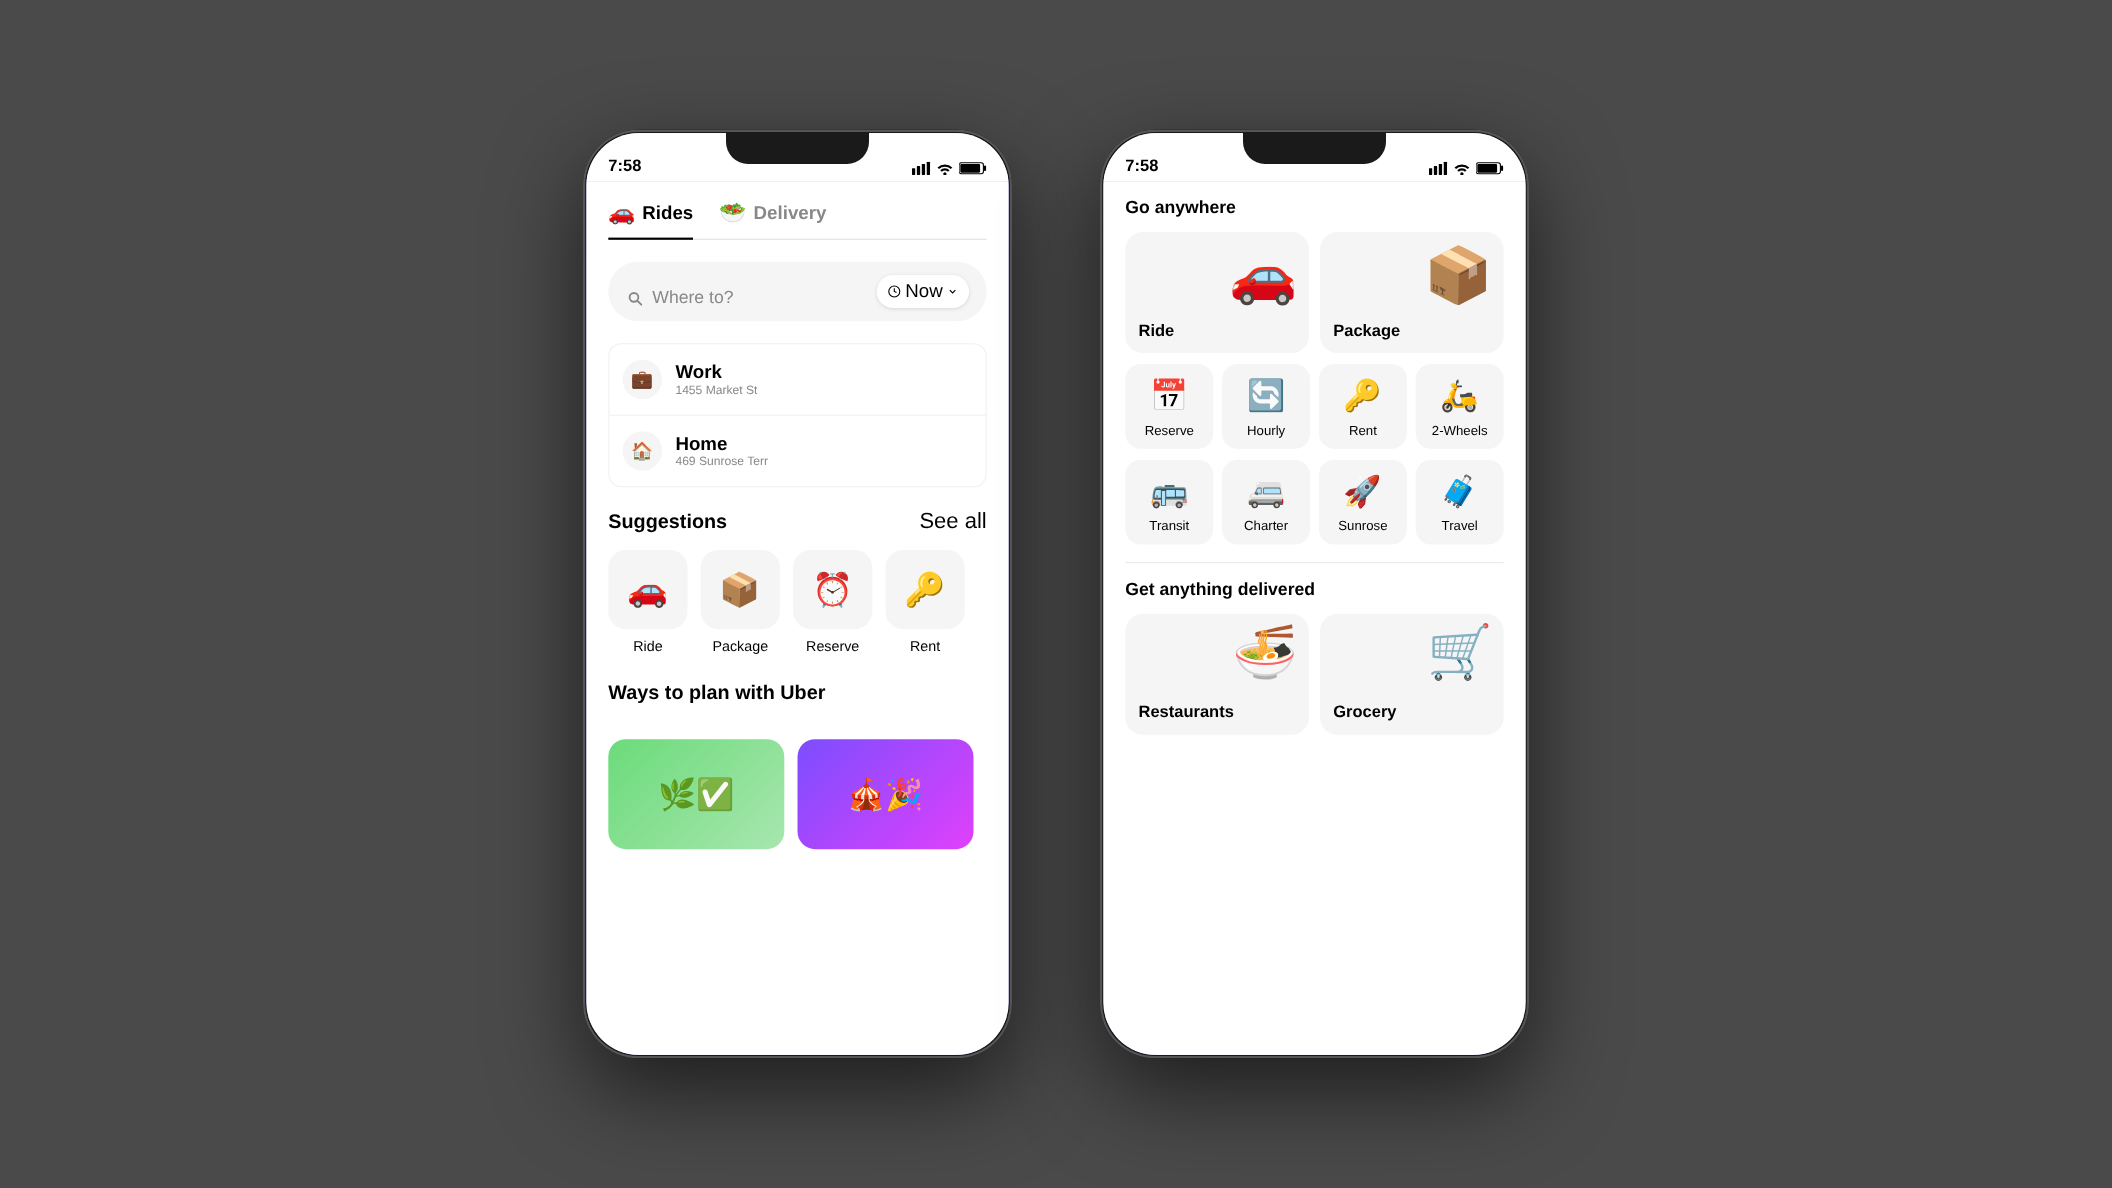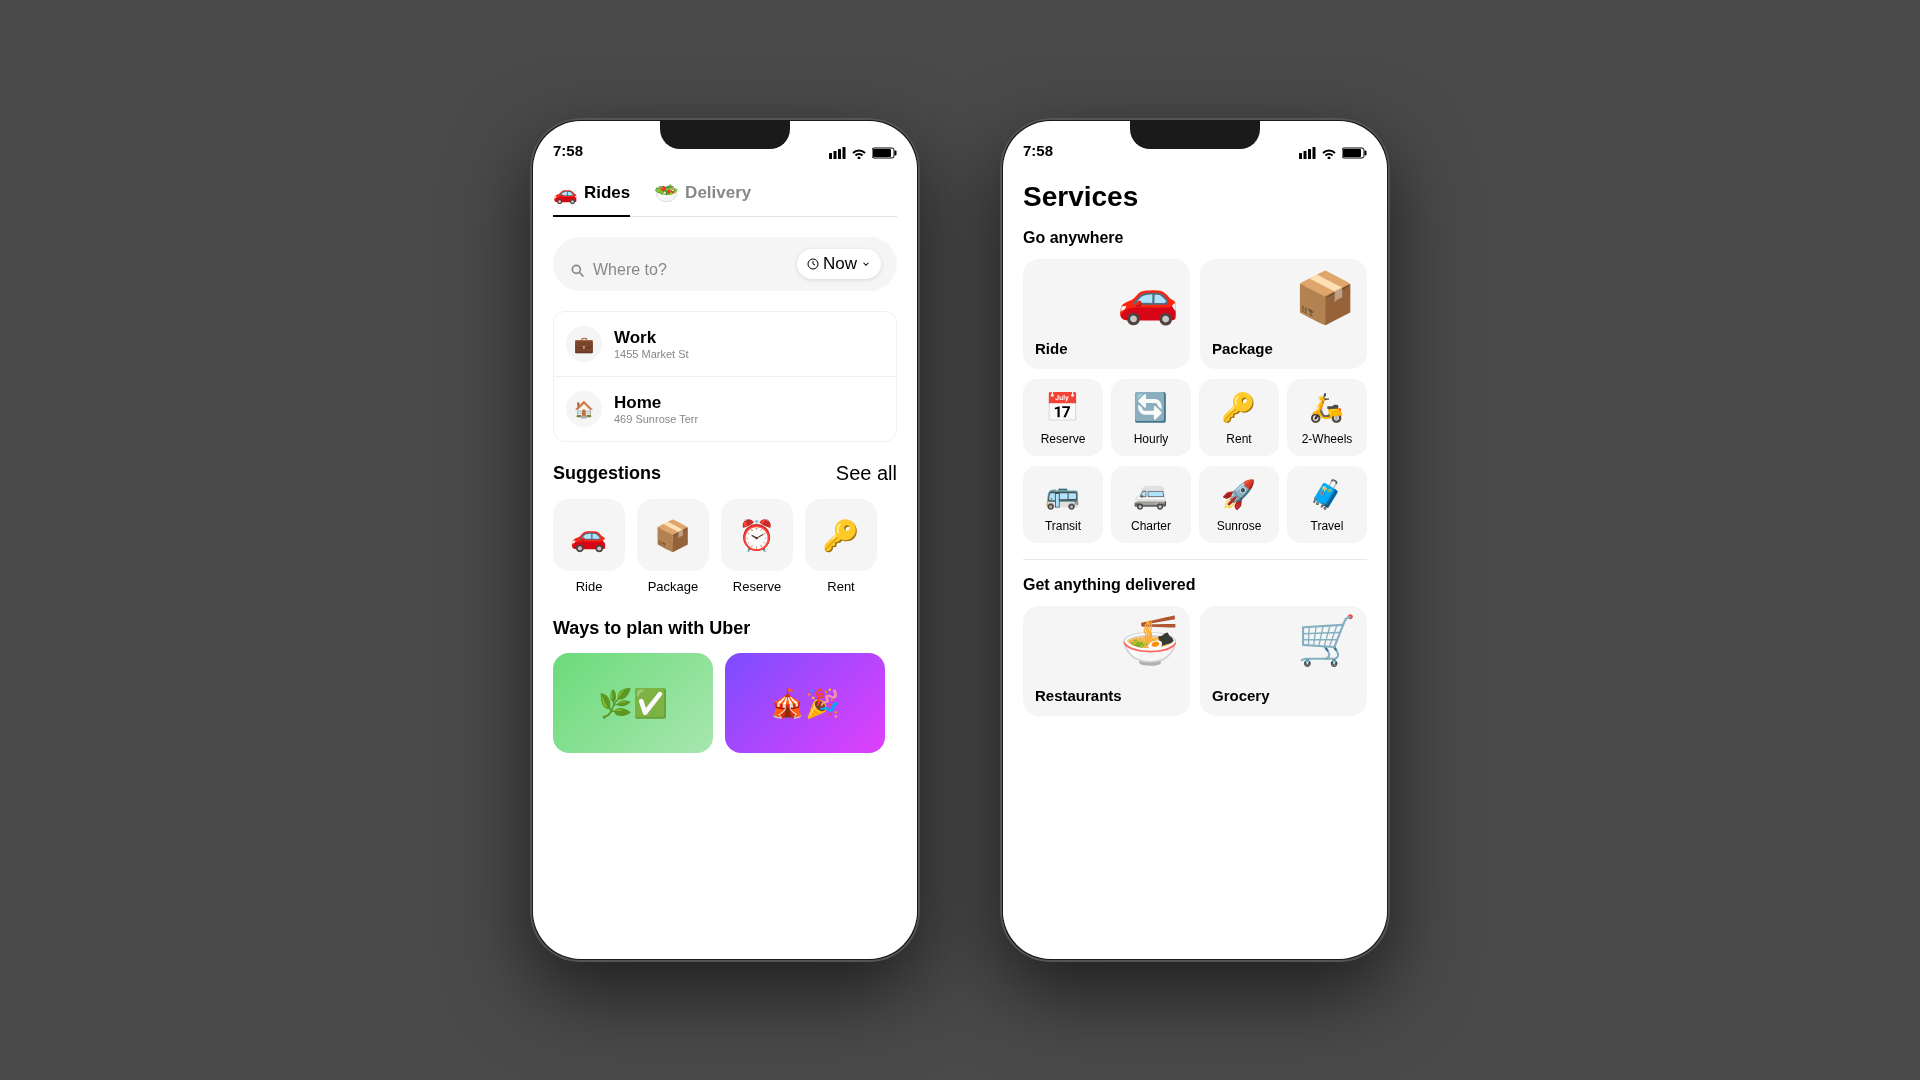--- a/index.html
+++ b/index.html
@@ -21,21 +21,21 @@
       height: 844px;
       background: #1a1a1a;
       border-radius: 50px;
       padding: 3px;
       box-shadow: 0 30px 80px rgba(0,0,0,0.6), inset 0 0 0 2px #555;
       position: relative;
     }
     .phone-inner {
       width: 100%;
       height: 100%;
-      background: #737373;
+      background: #c4b5fd;
       border-radius: 48px;
       overflow: hidden;
       position: relative;
     }
     .notch-bar {
       position: absolute;
       top: 0;
       left: 0;
       right: 0;
       height: 44px;
@@ -222,21 +222,21 @@
     }
     .suggestion-label {
       font-size: 13px;
       font-weight: 500;
       color: #000;
     }
 
     .ways-title {
       font-size: 18px;
       font-weight: 700;
-      margin-bottom: 14px;
+      margin-bottom: 32px;
     }
     .ways-row {
       display: flex;
       gap: 12px;
     }
     .way-card {
       width: 160px;
       height: 100px;
       border-radius: 16px;
       overflow: hidden;
@@ -506,21 +506,20 @@
           <rect x="0" y="1" width="22" height="10" rx="2" fill="none" stroke="#000" stroke-width="1"></rect>
           <rect x="22.5" y="3.5" width="2" height="5" rx="1"></rect>
           <rect x="1" y="2" width="18" height="8" rx="1"></rect>
         </svg>
       </div>
     </div>
 
     <div class="phone-content">
       <div class="services-content">
 
-        <h1 class="services-title">Services</h1>
 
         <div class="go-anywhere-title">Go anywhere</div>
 
         <div class="big-cards-row">
           <div class="big-card">
             <span class="big-card-emoji">🚗</span>
             <span class="big-card-label">Ride</span>
           </div>
           <div class="big-card">
             <span class="big-card-emoji">📦</span>

